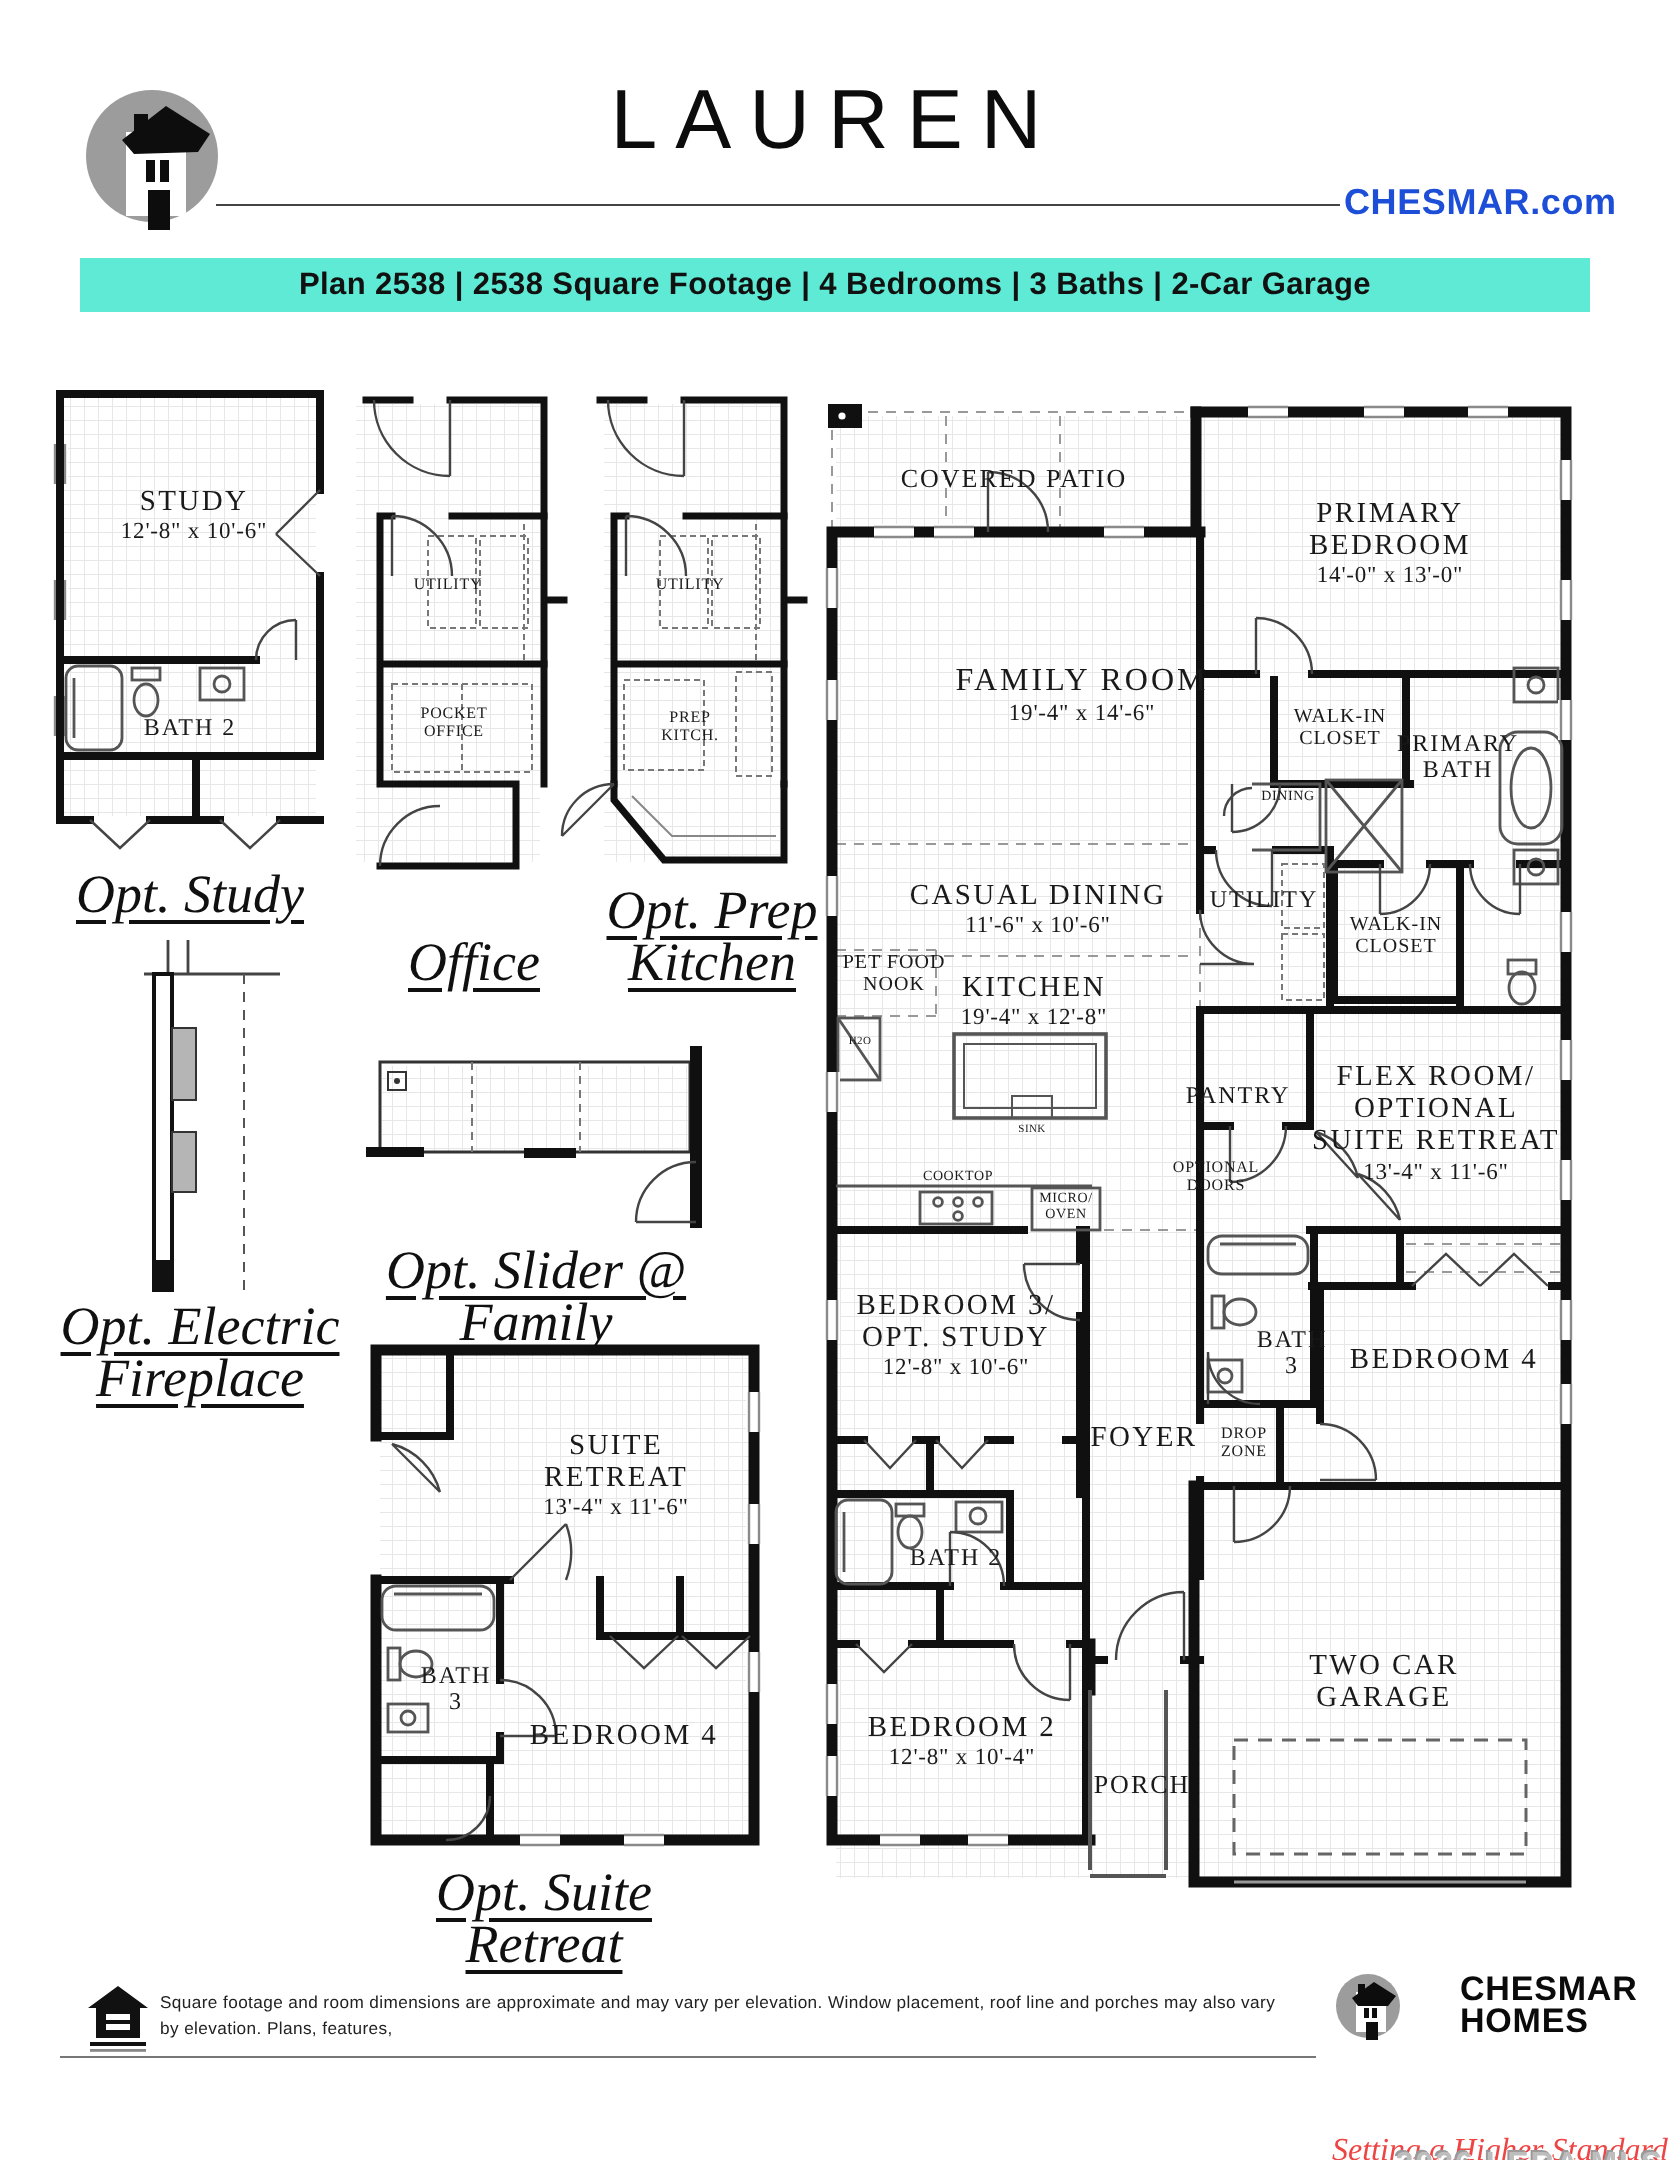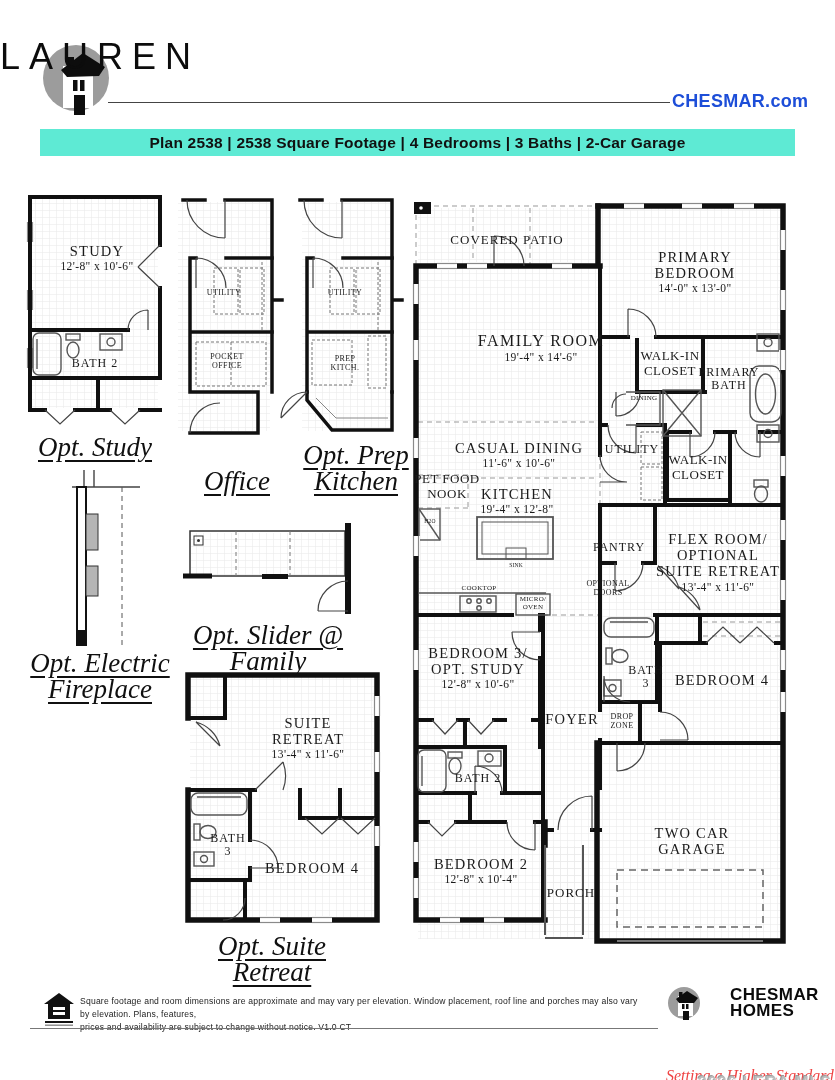--- a/index.html
+++ b/index.html
@@ -1,34 +1,34 @@
 <!DOCTYPE html>
 <html><head>
 <meta charset="utf-8">
 <style>
   html,body{margin:0;padding:0;background:#fff;}
   .page{position:relative;width:835px;height:1080px;background:#fff;overflow:hidden;
         font-family:"Liberation Sans","DejaVu Sans",sans-serif;}
   
-  .title{position:absolute;left:0;right:0;top:36px;font-size:36px;
+  .title{position:absolute;left:0;right:0;top:36px;text-align:center;font-size:42px;
          font-weight:300;letter-spacing:9px;color:#0c0c0c;z-index:4;}
   .hline{position:absolute;left:108px;top:102px;width:562px;height:1px;background:#444;z-index:2;}
   .site{position:absolute;left:672px;top:91px;font-size:18px;font-weight:600;color:#1d4ed8;
         letter-spacing:.3px;z-index:4;}
   .planbar{position:absolute;left:40px;top:129px;width:755px;height:27px;background:#5eead4;
            display:flex;align-items:center;justify-content:center;font-size:15.5px;font-weight:700;
            color:#111;letter-spacing:.2px;z-index:4;}
   
   .rl{position:absolute;transform:translate(-50%,-50%);font-family:"Liberation Serif","DejaVu Serif",serif;
       color:#1a1a1a;text-align:center;white-space:nowrap;line-height:1.12;z-index:3;}
   .n16{font-size:16px;letter-spacing:1.5px}
   .n15{font-size:14.5px;letter-spacing:1.2px}
   .n13{font-size:13px;letter-spacing:1px}
   .n12{font-size:12px;letter-spacing:1px}
-  .n9{font-size:13px;letter-spacing:.5px}
+  .n9{font-size:10px;letter-spacing:.5px}
   .n8{font-size:8px;letter-spacing:.4px}
   .n7{font-size:7px;letter-spacing:.3px}
   .n5{font-size:5.5px;letter-spacing:.2px}
   .dm{font-size:11.5px;letter-spacing:.4px;margin-top:1px}
   .cap{position:absolute;transform:translateX(-50%);font-family:"Liberation Serif","DejaVu Serif",serif;
        font-style:italic;font-size:27px;color:#101010;white-space:nowrap;z-index:3;
        text-decoration:underline;text-underline-offset:4px;}
   .plansvg{position:absolute;left:0;top:0;z-index:1;}
   
   .disc{position:absolute;left:80px;top:995px;width:565px;font-size:8.6px;line-height:13px;
@@ -483,21 +483,20 @@
 
   <svg class="abs" style="left:42px;top:992px" width="34" height="36" viewBox="0 0 34 36">
     <path d="M17 1 L2 12 H6 V27 H28 V12 H32 Z" fill="#111"></path>
     <rect x="11" y="15" width="12" height="3" fill="#fff"></rect>
     <rect x="11" y="20" width="12" height="3" fill="#fff"></rect>
     <rect x="3" y="29" width="28" height="2" fill="#111"></rect>
     <rect x="3" y="32.5" width="28" height="1.4" fill="#888"></rect>
   </svg>
   <div class="disc">
     <div>Square footage and room dimensions are approximate and may vary per elevation. Window placement, roof line and porches may also vary by elevation. Plans, features,</div>
-    <div>prices and availability are subject to change without notice. V1.0 CT</div>
   </div>
   <div class="fline"></div>
   <svg class="abs" style="left:666px;top:985px" width="38" height="36" viewBox="0 0 38 36">
     <circle cx="18" cy="18" r="16" fill="#9c9c9c"></circle>
     <rect x="12" y="11" width="15" height="20" fill="#fff"></rect>
     <polygon points="10,14 21,6 32,13 28,18 13,18" fill="#0d0d0d"></polygon>
     <rect x="13" y="7" width="3.5" height="6" fill="#0d0d0d"></rect>
     <rect x="16" y="19" width="2.5" height="5" fill="#0d0d0d"></rect>
     <rect x="20" y="19" width="2.5" height="5" fill="#0d0d0d"></rect>
     <rect x="17" y="26" width="6" height="9" fill="#0d0d0d"></rect>

